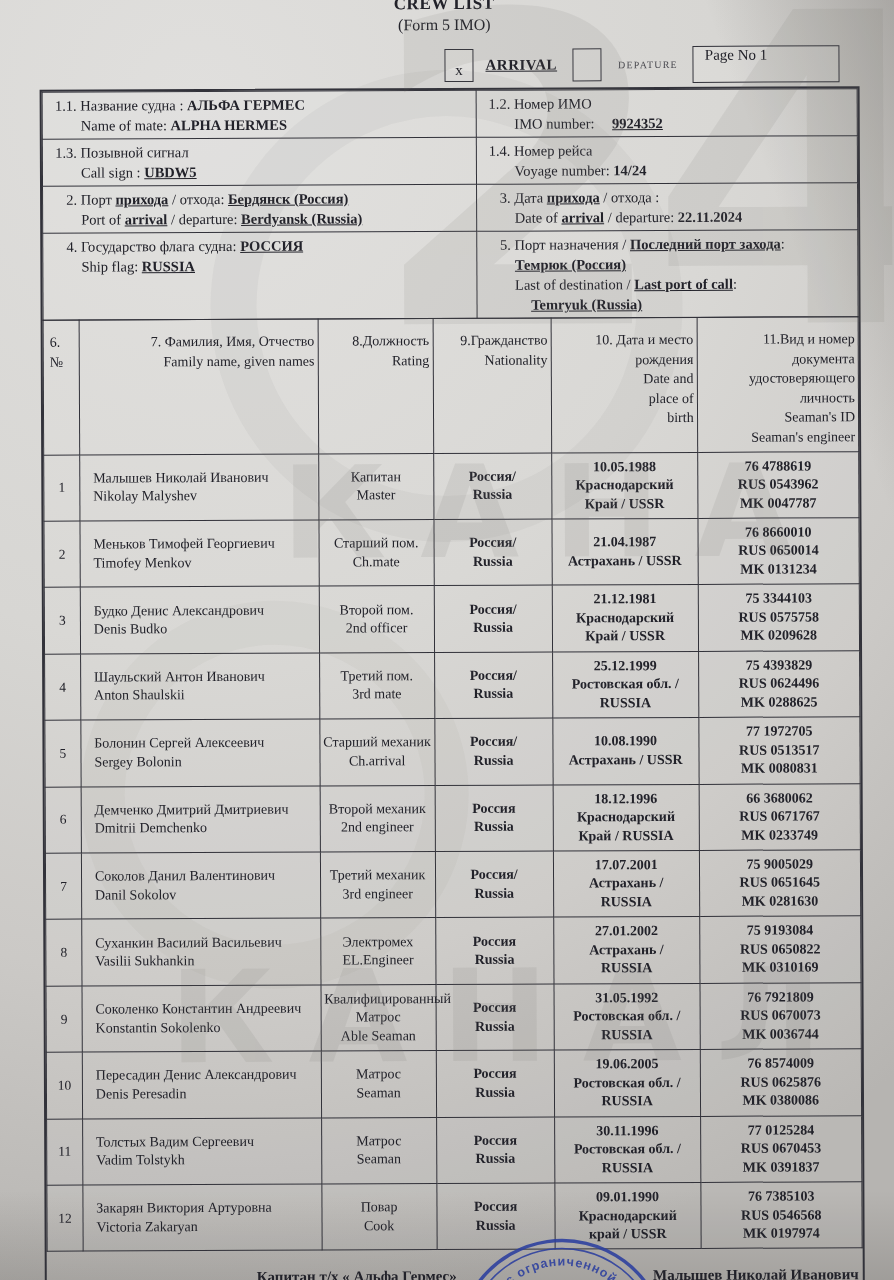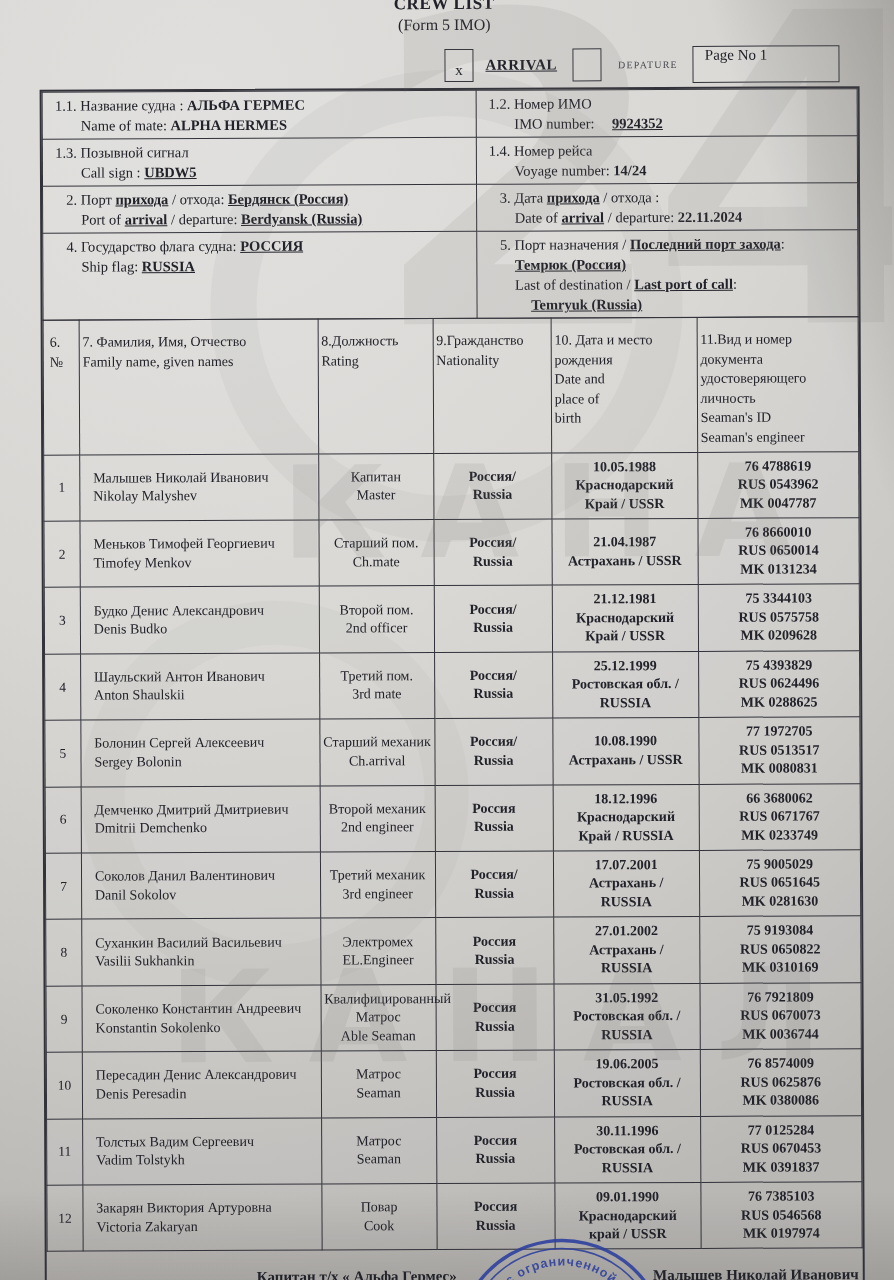--- a/index.html
+++ b/index.html
@@ -36,21 +36,21 @@
   .info-table .h44{height:44px}.info-table .h42{height:42px}.info-table .h68{height:68px}
   .num{display:inline-block;min-width:26px;text-align:right;}
   .ind{padding-left:30px;}
   .ind2{padding-left:46px;}
   b,.bv{font-weight:bold;}
   .u{text-decoration:underline;text-align:right;}
   .sp{}
   .sp2{margin-left:14px;}
 
   .crew-table{margin-top:-1px;}
-  .crew-table th{font-weight:normal;font-size:14px;text-align:left;padding:12px 3px 4px 3px;line-height:1.4;}
+  .crew-table th{font-weight:normal;font-size:14px;text-align:right;padding:12px 3px 4px 3px;line-height:1.4;}
   .crew-table th.c-no{text-align:left;padding-left:6px;}
   .crew-table td{font-size:14px;text-align:center;padding:5px 3px;line-height:1.32;height:56px;vertical-align:middle;}
   .crew-table td.c-no{font-size:13.5px;}
   .crew-table td.c-name{text-align:left;padding-left:13px;}
   .crew-table td.c-nat,.crew-table td.c-birth,.crew-table td.c-doc{font-weight:bold;}
 
   
   .footer{position:relative;height:112px;font-weight:bold;font-size:15px;}
   .f-cap-ru{position:absolute;left:210px;top:18px;}
   .f-name-ru{position:absolute;right:4px;top:18px;}

